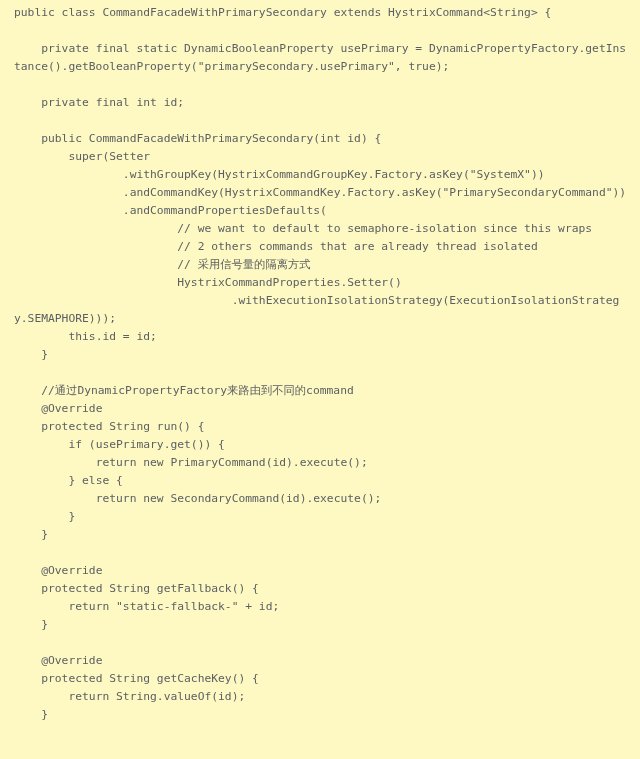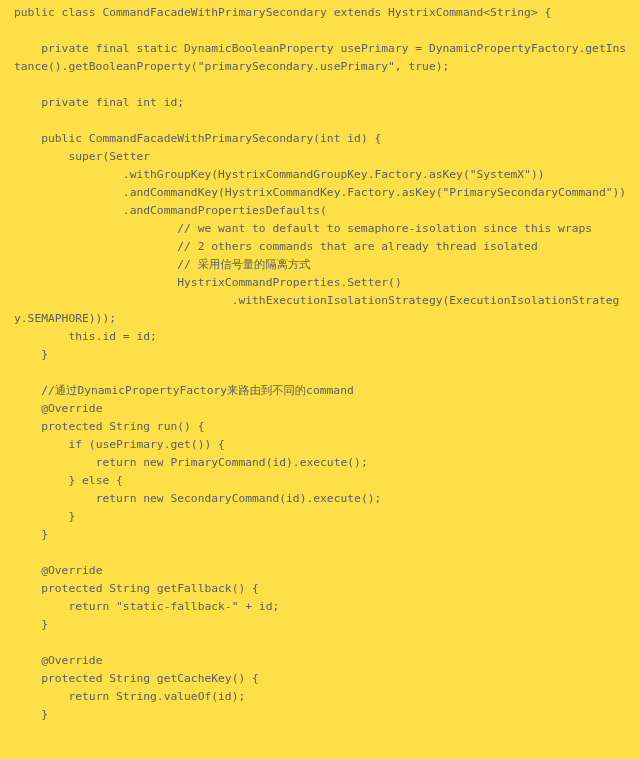--- a/index.html
+++ b/index.html
@@ -10,21 +10,21 @@
   body {
     width: 640px;
     height: 759px;
     overflow: hidden;
     font-family: "DejaVu Sans Mono", "Liberation Mono", monospace;
   }
   #code-block {
     box-sizing: border-box;
     width: 640px;
     height: 759px;
-    background: #fde047;
+    background: #fef9c3;
     padding: 4px 11px 0 14px;
   }
   #code-text {
     margin: 0;
     font-family: "DejaVu Sans Mono", "Liberation Mono", monospace;
     font-size: 11.3px;
     line-height: 18px;
     color: #5c6063;
     white-space: pre-wrap;
     word-break: break-all;

